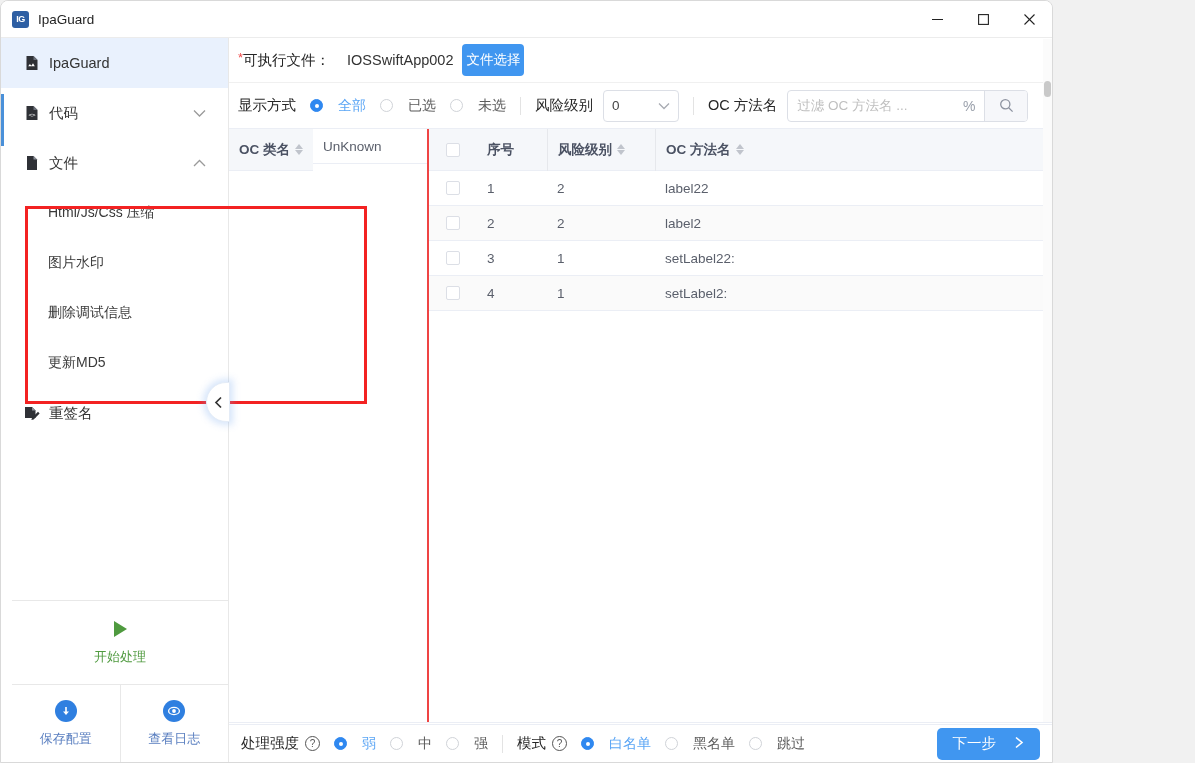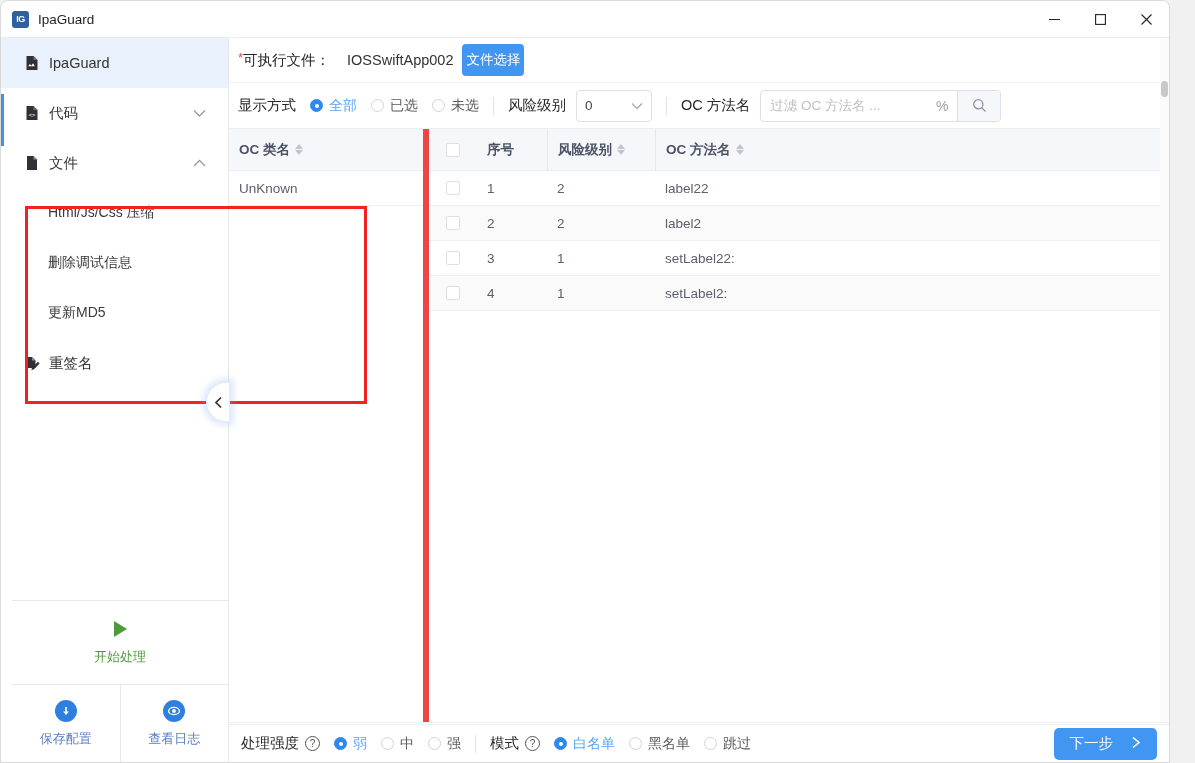--- a/index.html
+++ b/index.html
@@ -4,21 +4,21 @@
 <style>
   * { box-sizing: border-box; margin: 0; padding: 0; }
   html, body {
     width: 1195px; height: 763px;
     background: #f1f1f1;
     font-family: "Liberation Sans", "DejaVu Sans", sans-serif;
     overflow: hidden;
   }
   .app {
     position: relative;
-    width: 1170px; height: 763px;
+    width: 1053px; height: 763px;
     background: #ffffff;
     border: 1px solid #d9d9d9;
     border-radius: 8px 8px 0 0;
     overflow: hidden;
   }
 
   
   .titlebar {
     position: absolute; top: 0; left: 0; right: 0; height: 37px;
     background: #ffffff;
@@ -111,21 +111,21 @@
     background: #4096f0; color: #fff; border: none; border-radius: 4px;
     height: 32px; padding: 0 4px; font-size: 13.5px; cursor: pointer;
     font-family: inherit;
   }
   .toolbar-row2 {
     height: 45px; display: flex; align-items: center;
     padding-left: 9px; gap: 0;
   }
   .radio-grp { display: flex; align-items: center; gap: 0; }
   .radio {
-    display: flex; align-items: center; gap: 6px;
+    display: flex; align-items: center; gap: 15px;
     margin-left: 14px; font-size: 14px; cursor: pointer;
   }
   .radio .dot {
     width: 13px; height: 13px; border-radius: 50%;
     border: 1px solid #d0d3d8; background: #fff;
     display: inline-block; position: relative; flex: 0 0 auto;
   }
   .radio.on .dot { border-color: #2f88f0; background: #2f88f0; }
   .radio.on .dot::after {
     content: ""; position: absolute; left: 50%; top: 50%;
@@ -155,21 +155,21 @@
     width: 30px; height: 30px; display: flex; align-items: center; justify-content: center;
     color: #9aa0ab; font-size: 14px; cursor: pointer;
   }
   .mag-btn {
     width: 43px; height: 30px; display: flex; align-items: center; justify-content: center;
     border-left: 1px solid #dcdfe6; background: #f6f7fa; color: #8d93a0; cursor: pointer;
   }
 
   
   .tables { flex: 1; display: flex; min-height: 0; border-top: 1px solid #ebeef5; }
-  .tbl-left { width: 200px; border-right: 6px solid #ef4444; display: flex; flex-direction: column; }
+  .tbl-left { width: 200px; border-right: 2px solid #ef4444; display: flex; }
   .tbl-right { flex: 1; display: flex; flex-direction: column; min-width: 0; }
   .th-row {
     height: 42px; background: #f5f7fa; display: flex; align-items: center;
     border-bottom: 1px solid #ebeef5; font-size: 13.5px; font-weight: bold; color: #4b5263;
   }
   .th {
     display: flex; align-items: center; gap: 5px; padding: 0 10px; height: 42px;
   }
   .th.divider { border-left: 1px solid #e6e8ec; }
   .sorter { display: inline-flex; flex-direction: column; gap: 1px; }
@@ -344,20 +344,23 @@
         <span>文件</span>
         <span class="chev">
           <svg width="13" height="9" viewBox="0 0 13 9">
               <polyline points="1,7 6.5,1.5 12,7" fill="none" stroke="#9a9a9a" stroke-width="1.3"></polyline>
             </svg>
         </span>
       </div>
 
       <div class="sub-item">
         <span>Html/Js/Css 压缩</span>
+      </div>
+      <div class="sub-item">
+        <span>图片水印</span>
       </div>
       <div class="sub-item">
         <span>删除调试信息</span>
       </div>
       <div class="sub-item">
         <span>更新MD5</span>
       </div>
 
       <div class="menu-item">
         <span class="mi-icon">

